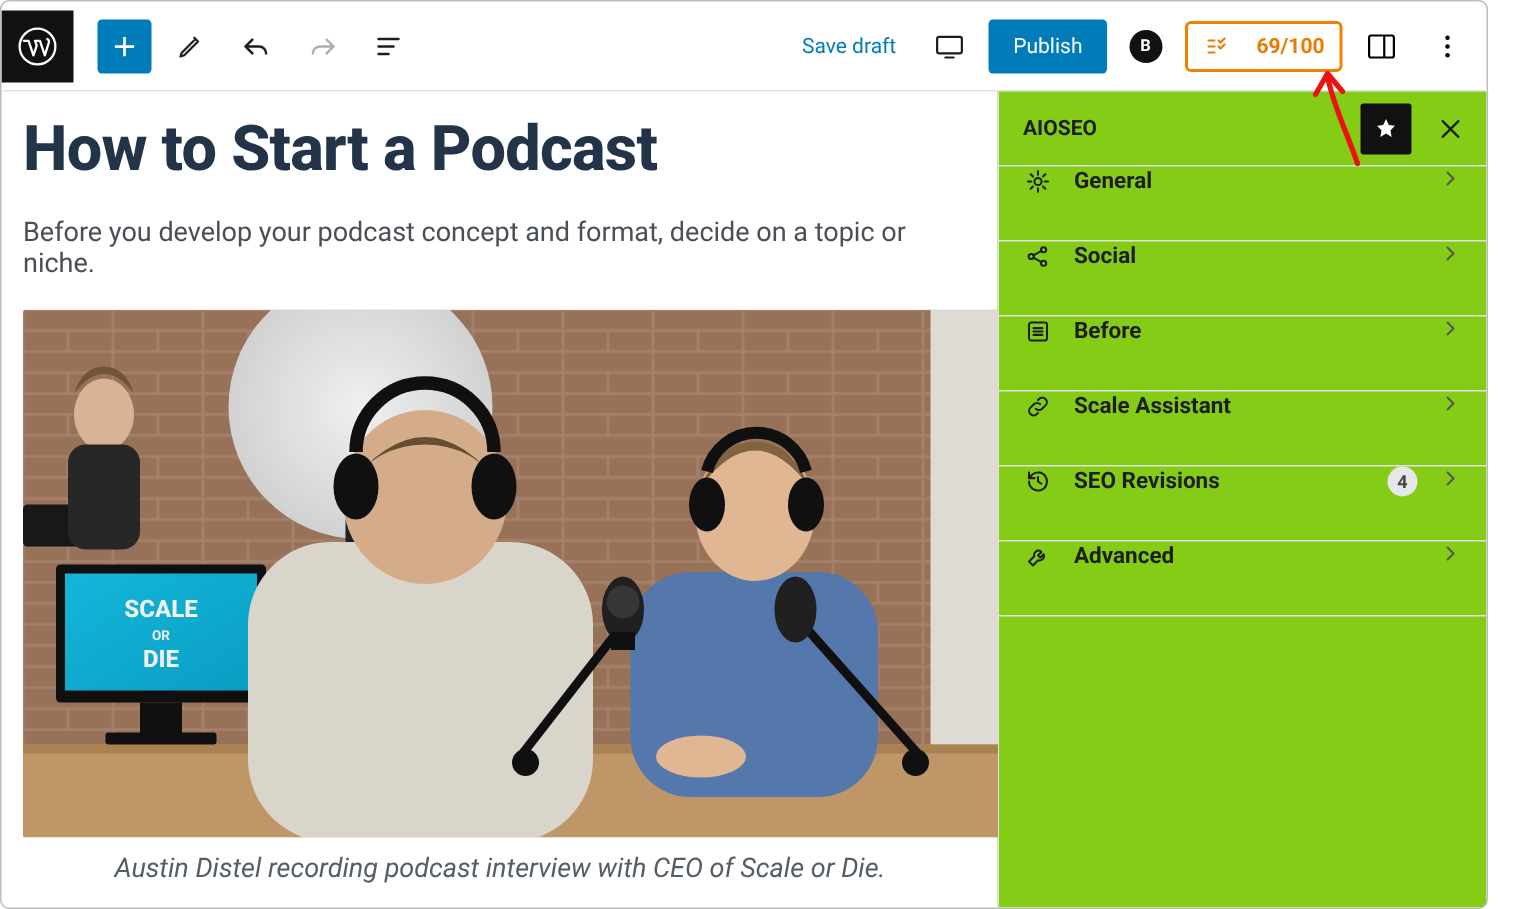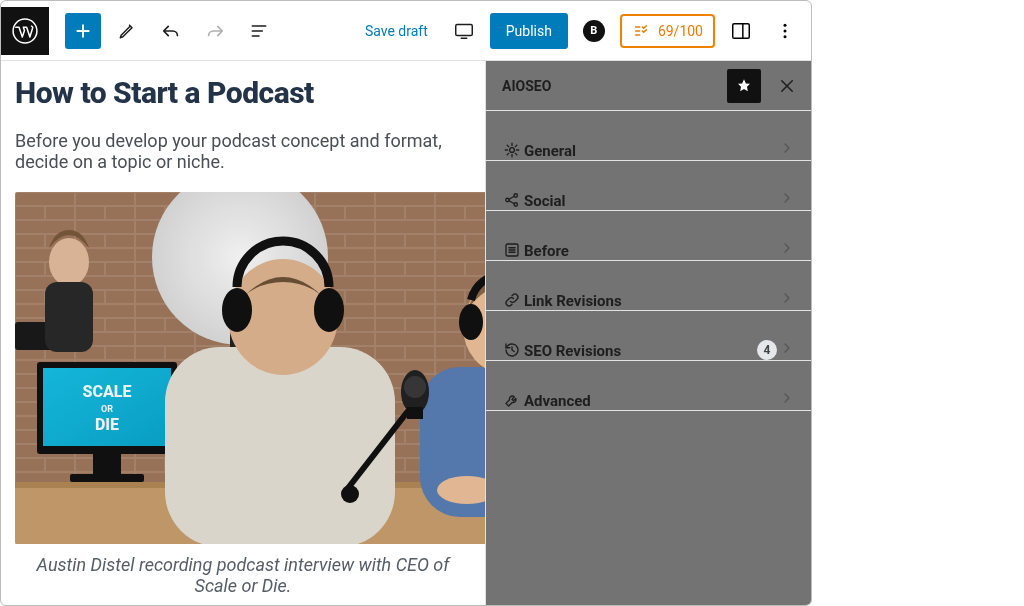--- a/index.html
+++ b/index.html
@@ -9,21 +9,21 @@
     --muted:#50575e;
     --blue:#007cba;
     --blue-dark:#0a84ff;
     --orange:#f18200;
     --orange-dark:#ea7b00;
     --sidebar-w:326px;
   }
   *{box-sizing:border-box;font-family:-apple-system,BlinkMacSystemFont,"Segoe UI",Roboto,Helvetica,Arial,sans-serif;}
   html,body{margin:0;padding:0;height:100%;width:100%;}
   .frame{
-    width:812px;height:606px;
+    width:992px;height:606px;
     border:1px solid #bdbdbd;
     border-radius:6px;
     overflow:hidden;
     background:#fff;
     position:relative;
     display:flex;flex-direction:column;
   }
   
   .topbar{
     height:60px;
@@ -56,22 +56,22 @@
   .preview-btn{
     width:36px;height:36px;display:flex;align-items:center;justify-content:center;cursor:pointer;color:#1e1e1e;
   }
   .publish-btn{
     background:var(--blue);color:#fff;border:none;
     font-size:14px;padding:10px 16px;border-radius:3px;cursor:pointer;
   }
   .score-badge{
     height:34px;border:2px solid var(--orange);
     border-radius:4px;display:flex;align-items:center;
-    color:var(--orange-dark);font-weight:400;font-size:14px;
-    padding:0 10px;gap:8px;cursor:pointer;
+    color:var(--orange-dark);font-weight:700;font-size:14px;
+    padding:0 10px;gap:18px;cursor:pointer;
   }
   .score-badge.filled{
     background:var(--orange);color:#fff;
   }
   .score-badge .sicon{width:18px;height:18px;display:flex;align-items:center;justify-content:center;}
   .round-icon{
     width:36px;height:36px;display:flex;align-items:center;justify-content:center;cursor:pointer;
   }
   .round-icon .circ{
     width:22px;height:22px;border-radius:50%;background:#111;color:#fff;
@@ -84,53 +84,53 @@
     width:36px;height:36px;display:flex;align-items:center;justify-content:center;cursor:pointer;
   }
   
   .body{
     flex:1;display:flex;min-height:0;
   }
   .editor{
     flex:1;overflow:auto;padding:10px 14px 0 14px;
   }
   .post-title{
-    font-size:30px;font-weight:800;color:#233449;margin:4px 0 20px 0;letter-spacing:-0.5px;
+    font-size:42px;font-weight:800;color:#233449;margin:4px 0 20px 0;letter-spacing:-0.5px;
   }
   .intro{
     font-size:18px;color:#4a4f55;margin:0 0 20px 0;
   }
   .figure{margin:0;}
   .img{
     width:660px;height:352px;border-radius:2px;overflow:hidden;position:relative;
   }
   .caption{
     text-align:center;font-style:italic;color:#555d66;font-size:18px;margin-top:10px;
   }
   
   .sidebar{
     width:var(--sidebar-w);border-left:1px solid var(--border);
-    display:flex;flex-direction:column;background:#737373;
+    display:flex;flex-direction:column;background:#84cc16;
   }
   .sb-header{
     height:50px;border-bottom:1px solid var(--border);
     display:flex;align-items:center;padding:0 6px 0 16px;gap:8px;
   }
   .sb-title{font-weight:700;font-size:14px;color:#1e1e1e;flex:1;}
   .star-btn{
     width:34px;height:34px;background:#111;color:#fff;
     display:flex;align-items:center;justify-content:center;border-radius:2px;cursor:pointer;
   }
   .close-btn{
     width:36px;height:36px;display:flex;align-items:center;justify-content:center;cursor:pointer;color:#1e1e1e;
   }
   .sb-list{display:flex;flex-direction:column;}
   .sb-item{
     height:50px;border-bottom:1px solid var(--border);
-    display:flex;align-items:flex-end;padding:0 16px;gap:2px;cursor:pointer;
+    display:flex;align-items:flex-start;padding:0 16px;gap:14px;cursor:pointer;
   }
   .sb-item .iicon{width:20px;height:20px;display:flex;align-items:center;justify-content:center;color:#1e1e1e;}
   .sb-item .label{flex:1;font-weight:700;font-size:15px;color:#1e1e1e;}
   .sb-item .chev{color:#555;}
   .count-bubble{
     background:#e5e7eb;color:#444;border-radius:999px;
     min-width:20px;height:20px;display:inline-flex;align-items:center;justify-content:center;
     font-size:12px;font-weight:700;padding:0 6px;margin-left:6px;
   }
   
@@ -353,21 +353,21 @@
                 <path d="M9 6l6 6-6 6" fill="none" stroke="currentColor" stroke-width="2" stroke-linecap="round" stroke-linejoin="round"></path>
               </svg></span>
           </div>
           <div class="sb-item">
             <span class="iicon">
               <svg width="18" height="18" viewBox="0 0 24 24">
                 <path d="M10 14a4 4 0 0 0 5.7 0l3-3a4 4 0 0 0-5.7-5.7l-1 1" stroke="currentColor" stroke-width="1.8" fill="none" stroke-linecap="round" stroke-linejoin="round"></path>
                 <path d="M14 10a4 4 0 0 0-5.7 0l-3 3a4 4 0 0 0 5.7 5.7l1-1" stroke="currentColor" stroke-width="1.8" fill="none" stroke-linecap="round" stroke-linejoin="round"></path>
               </svg>
             </span>
-            <span class="label">Link Revisions</span>
+            <span class="label">Scale Assistant</span>
             <span class="chev"><svg width="16" height="16" viewBox="0 0 24 24">
                 <path d="M9 6l6 6-6 6" fill="none" stroke="currentColor" stroke-width="2" stroke-linecap="round" stroke-linejoin="round"></path>
               </svg></span>
           </div>
           <div class="sb-item">
             <span class="iicon">
               <svg width="18" height="18" viewBox="0 0 24 24">
                 <path d="M4 12a8 8 0 1 0 2.5-5.8L4 9" stroke="currentColor" stroke-width="1.8" fill="none" stroke-linecap="round" stroke-linejoin="round"></path>
                 <path d="M4 4v5h5" stroke="currentColor" stroke-width="1.8" fill="none" stroke-linecap="round" stroke-linejoin="round"></path>
                 <path d="M12 8v4l3 2" stroke="currentColor" stroke-width="1.8" fill="none" stroke-linecap="round" stroke-linejoin="round"></path>

